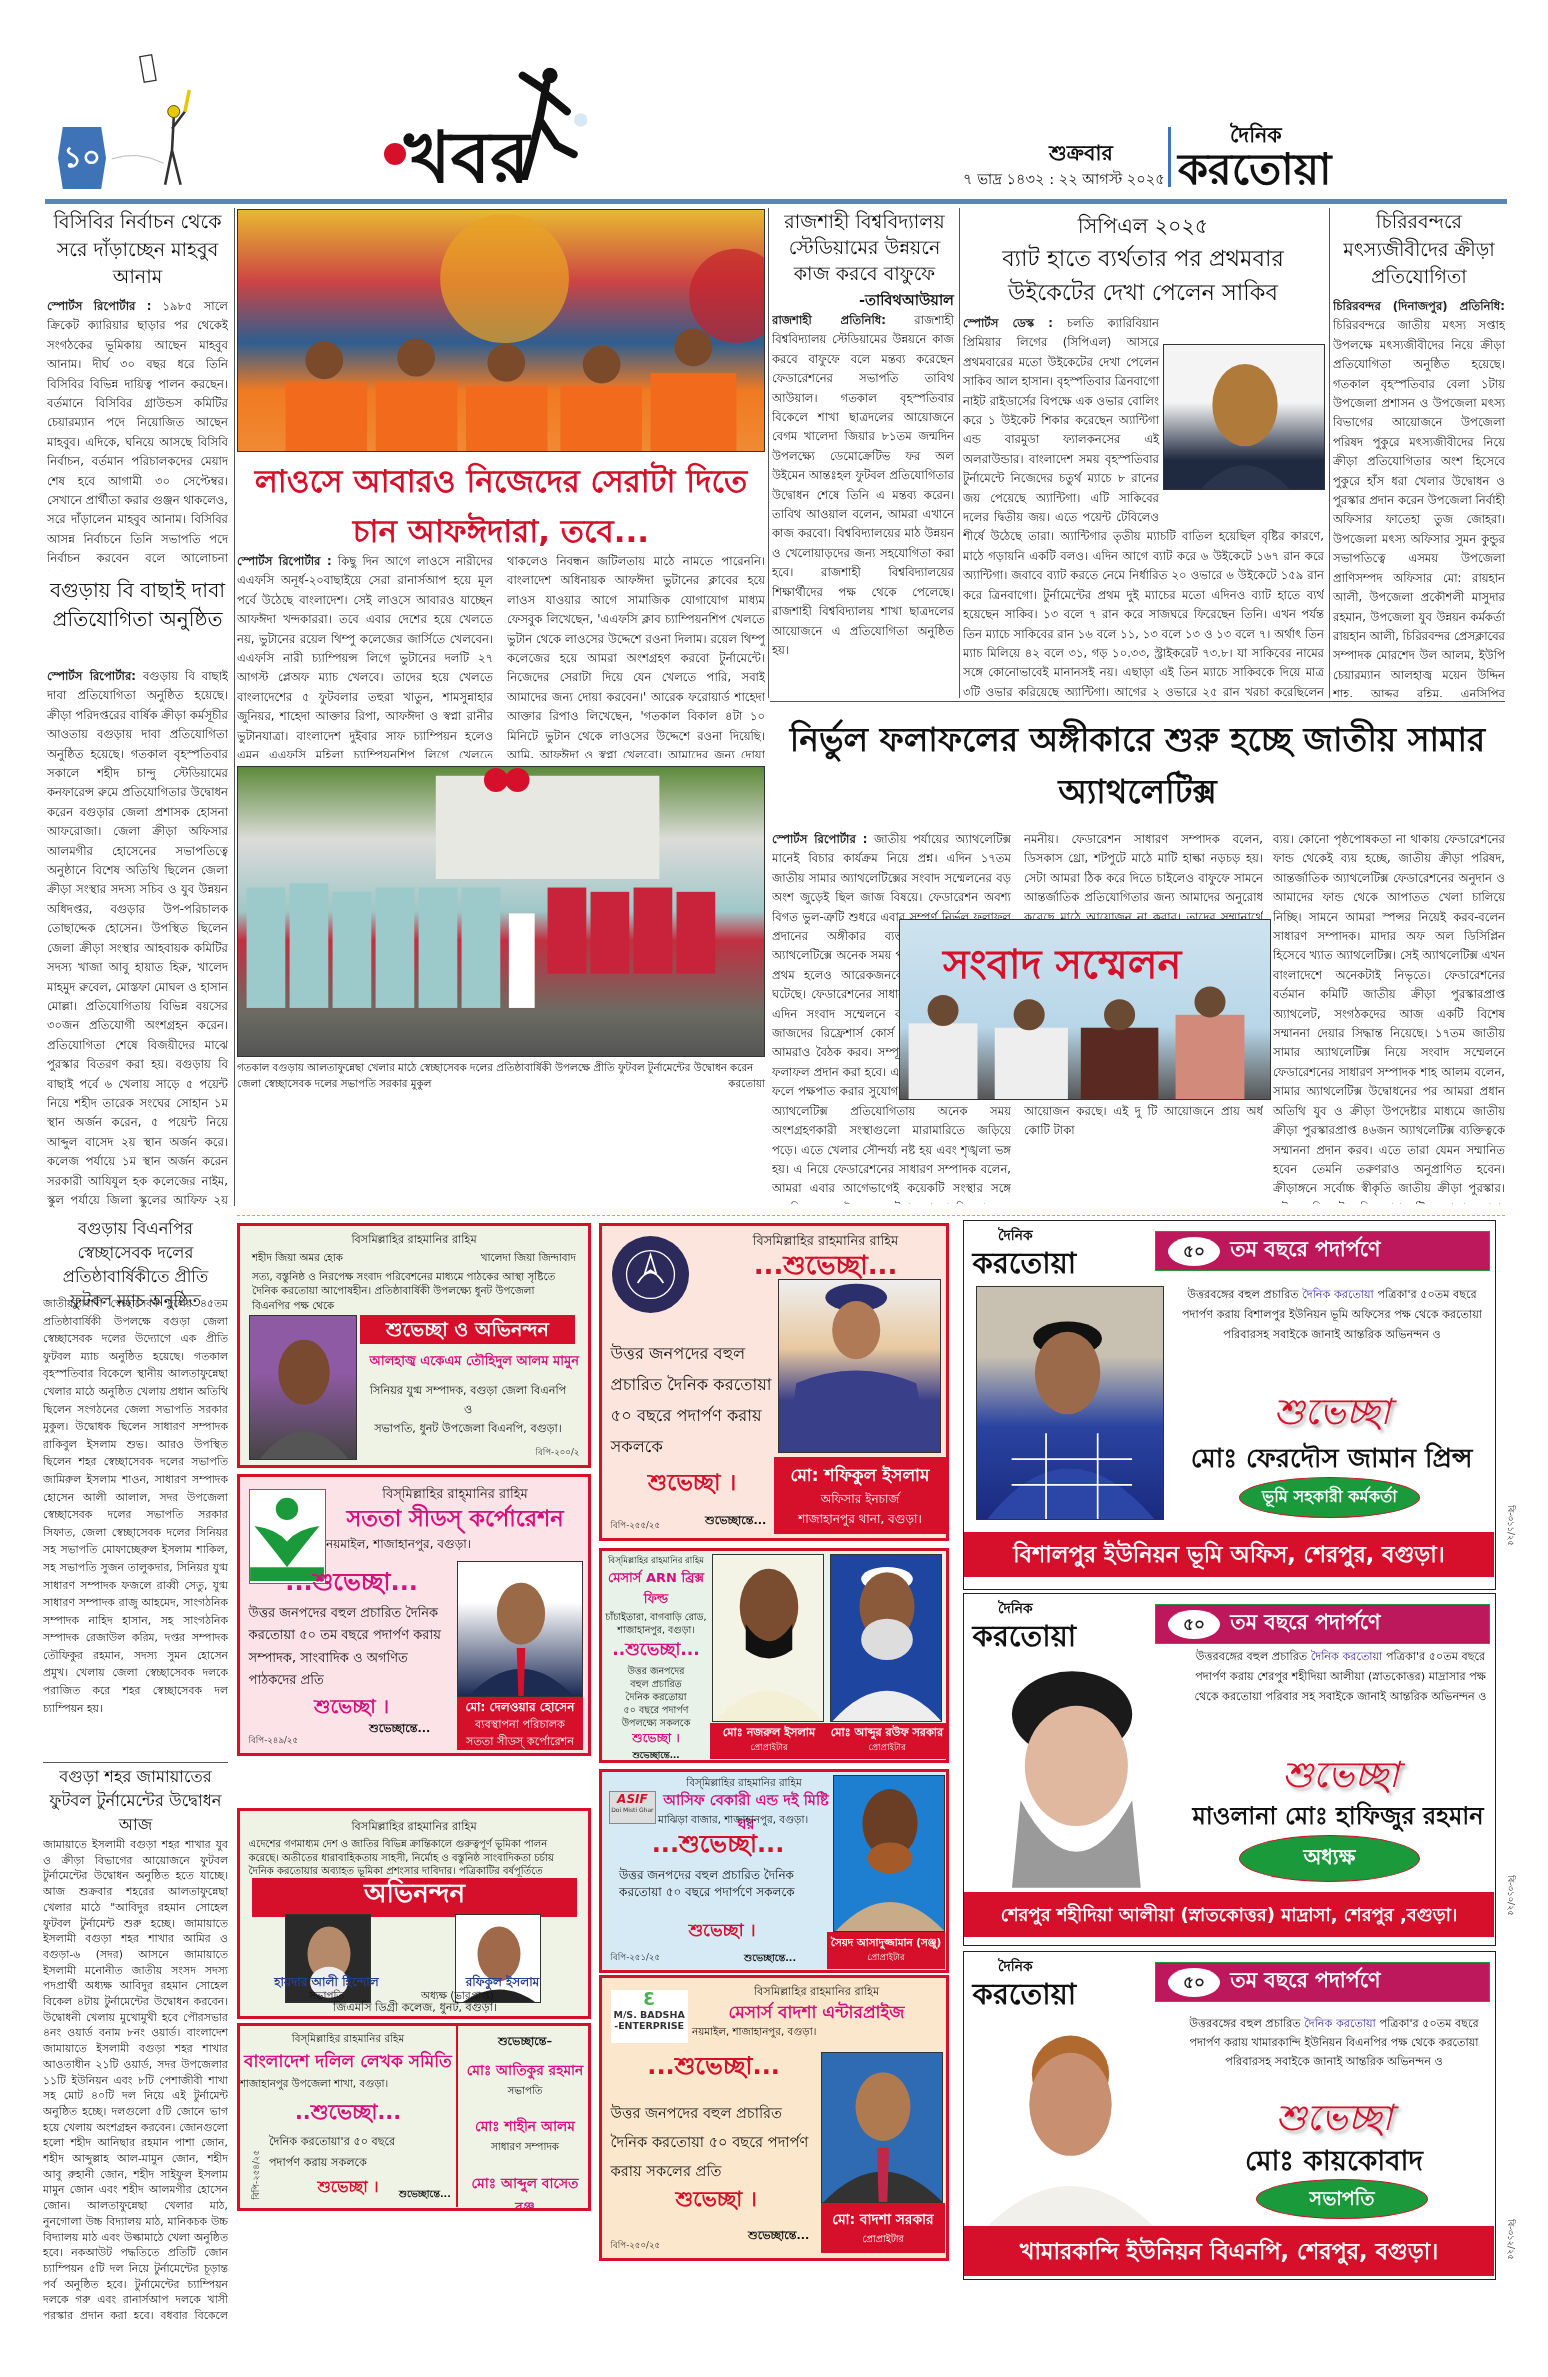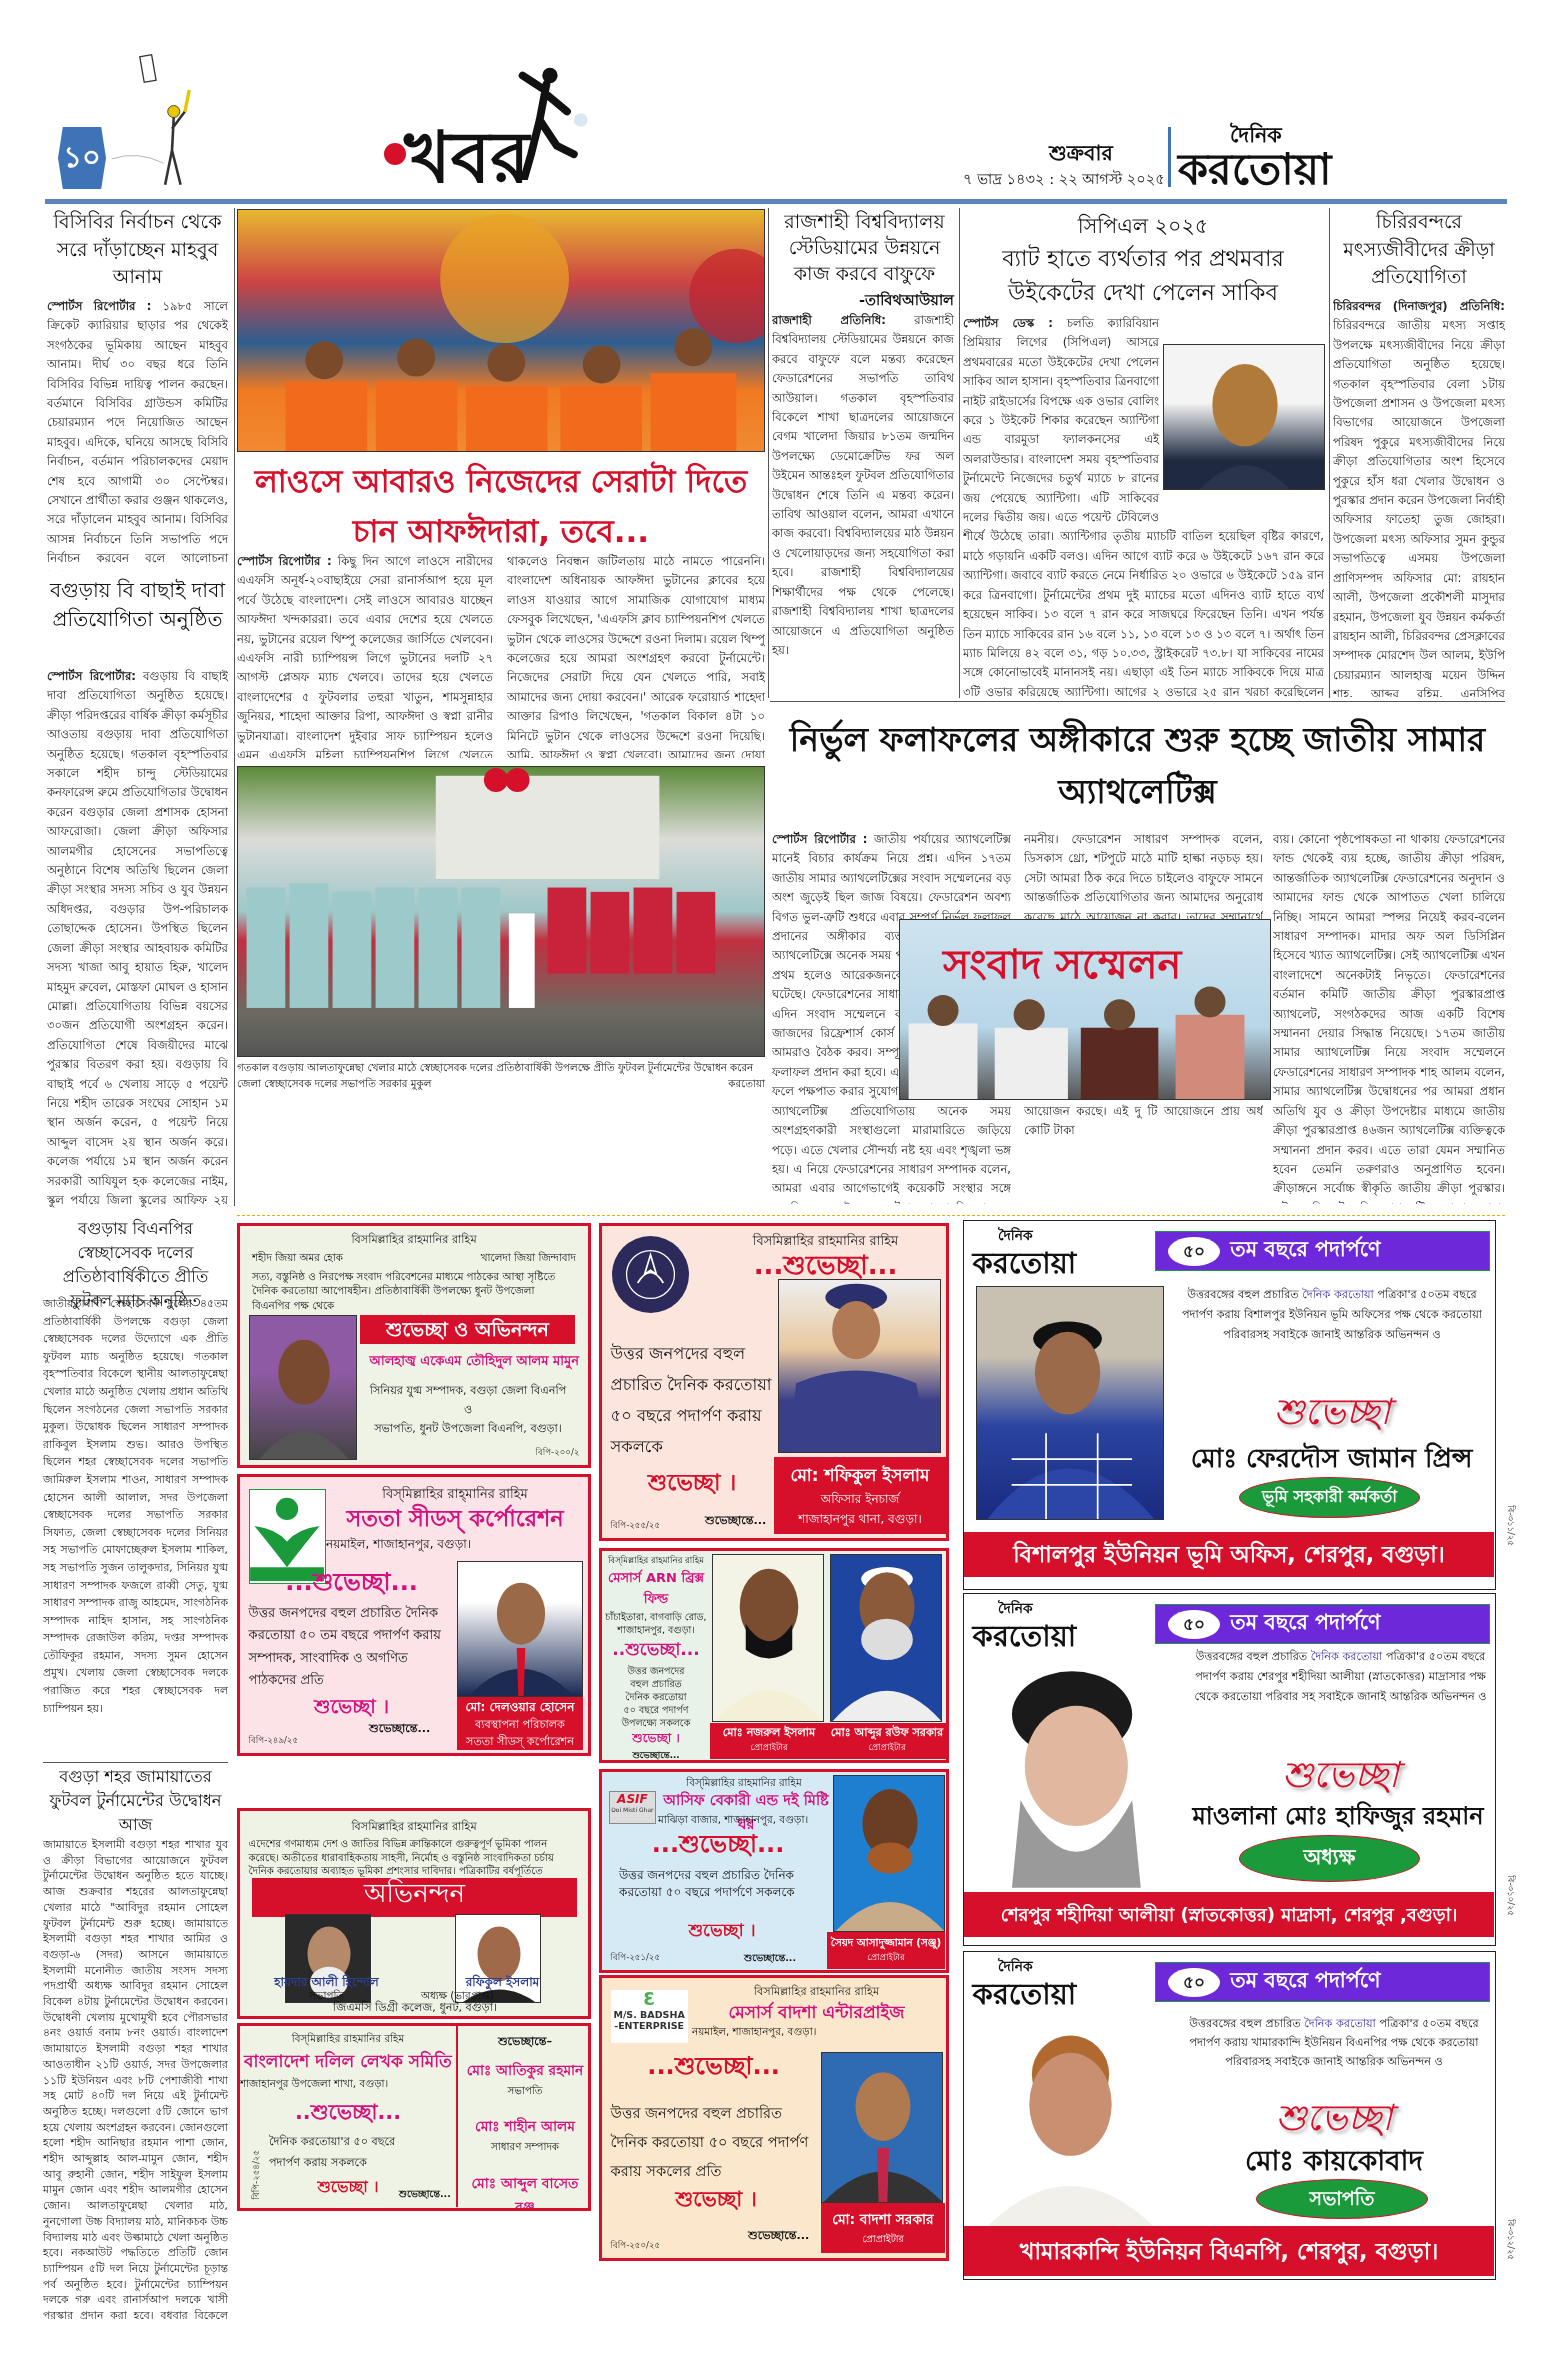--- a/index.html
+++ b/index.html
@@ -28,21 +28,21 @@
 .hrule{position:absolute;height:0.9px;background:#555}
 .dot-rule{position:absolute;height:0;border-top:1.7px dashed #e2b400}
 
 .ad{position:absolute;border:3.4px solid #d6102a;overflow:hidden}
 .ad-title-red{color:#d6102a;font-weight:bold;text-align:center}
 .ad-pink{color:#d6117d;font-weight:bold;text-align:center}
 .bism{text-align:center;font-size:13px;color:#222}
 .center{text-align:left}
 .redbar{background:#d6102a;color:#fff;text-align:center}
 .greenoval{background:#1b9a3b;border:1.7px solid #d6102a;border-radius:50%;color:#fff;text-align:center}
-.purplebar{background:#6d28d9;color:#fff;display:flex;align-items:center;border:1.7px solid #1b9a3b}
+.purplebar{background:#be185d;color:#fff;display:flex;align-items:center;border:1.7px solid #1b9a3b}
 .k-ad{position:absolute;border:1.7px solid #222;background:#fff;overflow:hidden}
 .ref{font-size:8.6px;color:#333}
 </style>
 </head>
 <body>
 
 <div id="masthead" class="abs">
   <div id="cricket" class="abs">
     <svg width="95" height="142" viewBox="0 0 110 165">
       <rect x="45" y="10" width="14" height="30" fill="none" stroke="#333" stroke-width="1.5" transform="rotate(-10 52 25)"></rect>
@@ -249,21 +249,21 @@
   <div class="redbar" style="position:absolute;left:217px;top:220px;width:126px;height:53px;font-size:11.2px;line-height:17px;padding-top:1.7px">
     <div style="font-weight:bold;font-size:12px">মো: দেলওয়ার হোসেন</div>
     <div>ব্যবস্থাপনা পরিচালক</div>
     <div>সততা সীডস্ কর্পোরেশন</div>
   </div>
 </div>
 
 <div class="ad" style="left:237px;top:1808px;width:354px;height:211px;background:#eef3e6">
   <div class="bism" style="margin-top:6.9px;font-size:11.2px">বিসমিল্লাহির রাহমানির রাহিম</div>
   <div class="center" style="font-size:10px;padding:0 8.6px;line-height:13.8px">এদেশের গণমাধ্যম দেশ ও জাতির বিভিন্ন ক্রান্তিকালে গুরুত্বপূর্ণ ভূমিকা পালন করেছে। অতীতের ধারাবাহিকতায় সাহসী, নির্মোহ ও বস্তুনিষ্ঠ সাংবাদিকতা চর্চায় দৈনিক করতোয়ার অব্যাহত ভূমিকা প্রশংসার দাবিদার। পত্রিকাটির বর্ষপূর্তিতে</div>
-  <div class="redbar" style="position:absolute;left:12px;top:67px;width:325px;height:39px;font-size:26px;line-height:31px;font-weight:normal">অভিনন্দন</div>
+  <div class="redbar" style="position:absolute;left:12px;top:67px;width:325px;height:39px;font-size:26px;line-height:31px;font-weight:bold">অভিনন্দন</div>
   <div class="photo" style="left:45px;top:103px;width:86px;height:89px;background:#2a2a2a">
     <svg width="86" height="89" viewBox="0 0 100 103">
         <ellipse cx="50" cy="45" rx="25" ry="32" fill="#b58a6a"></ellipse>
         <ellipse cx="50" cy="78" rx="22" ry="18" fill="#eee"></ellipse>
       </svg>
   </div>
   <div class="photo" style="left:215px;top:103px;width:86px;height:89px;background:#fff">
     <svg width="86" height="89" viewBox="0 0 100 103">
         <ellipse cx="50" cy="45" rx="25" ry="32" fill="#a06a4a"></ellipse>
         <path d="M5 103 Q50 70 95 103Z" fill="#222"></path>

